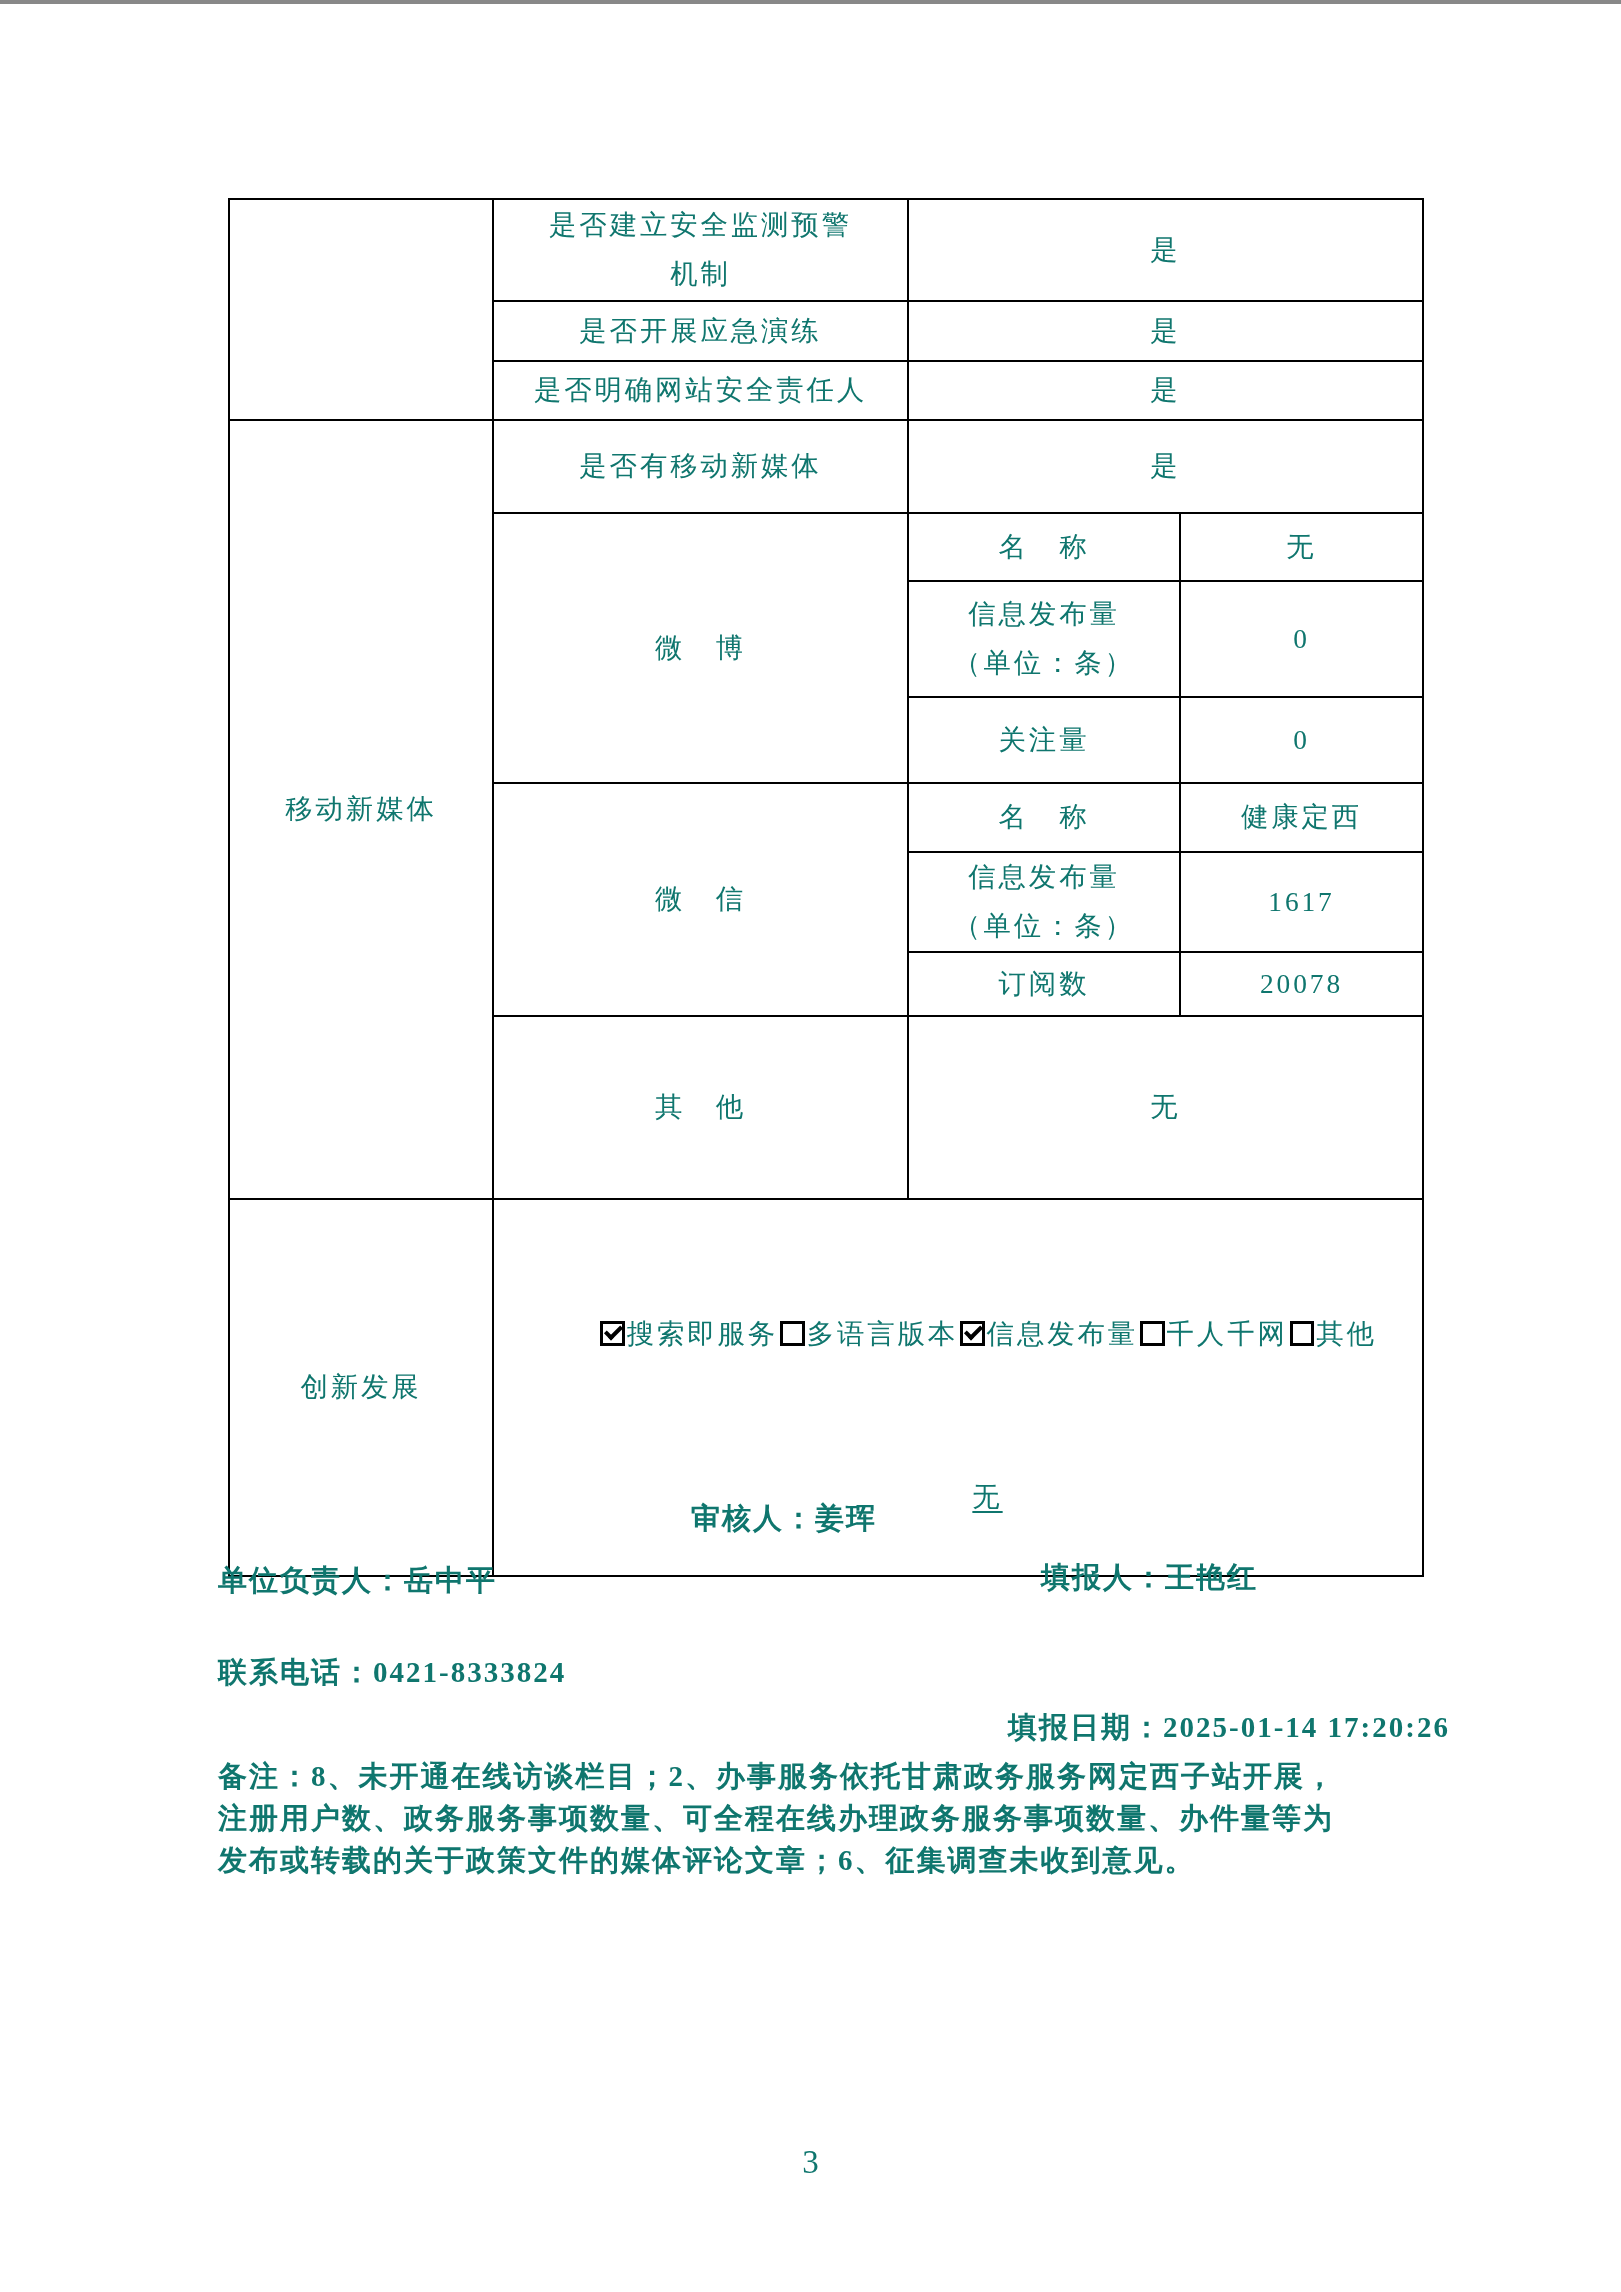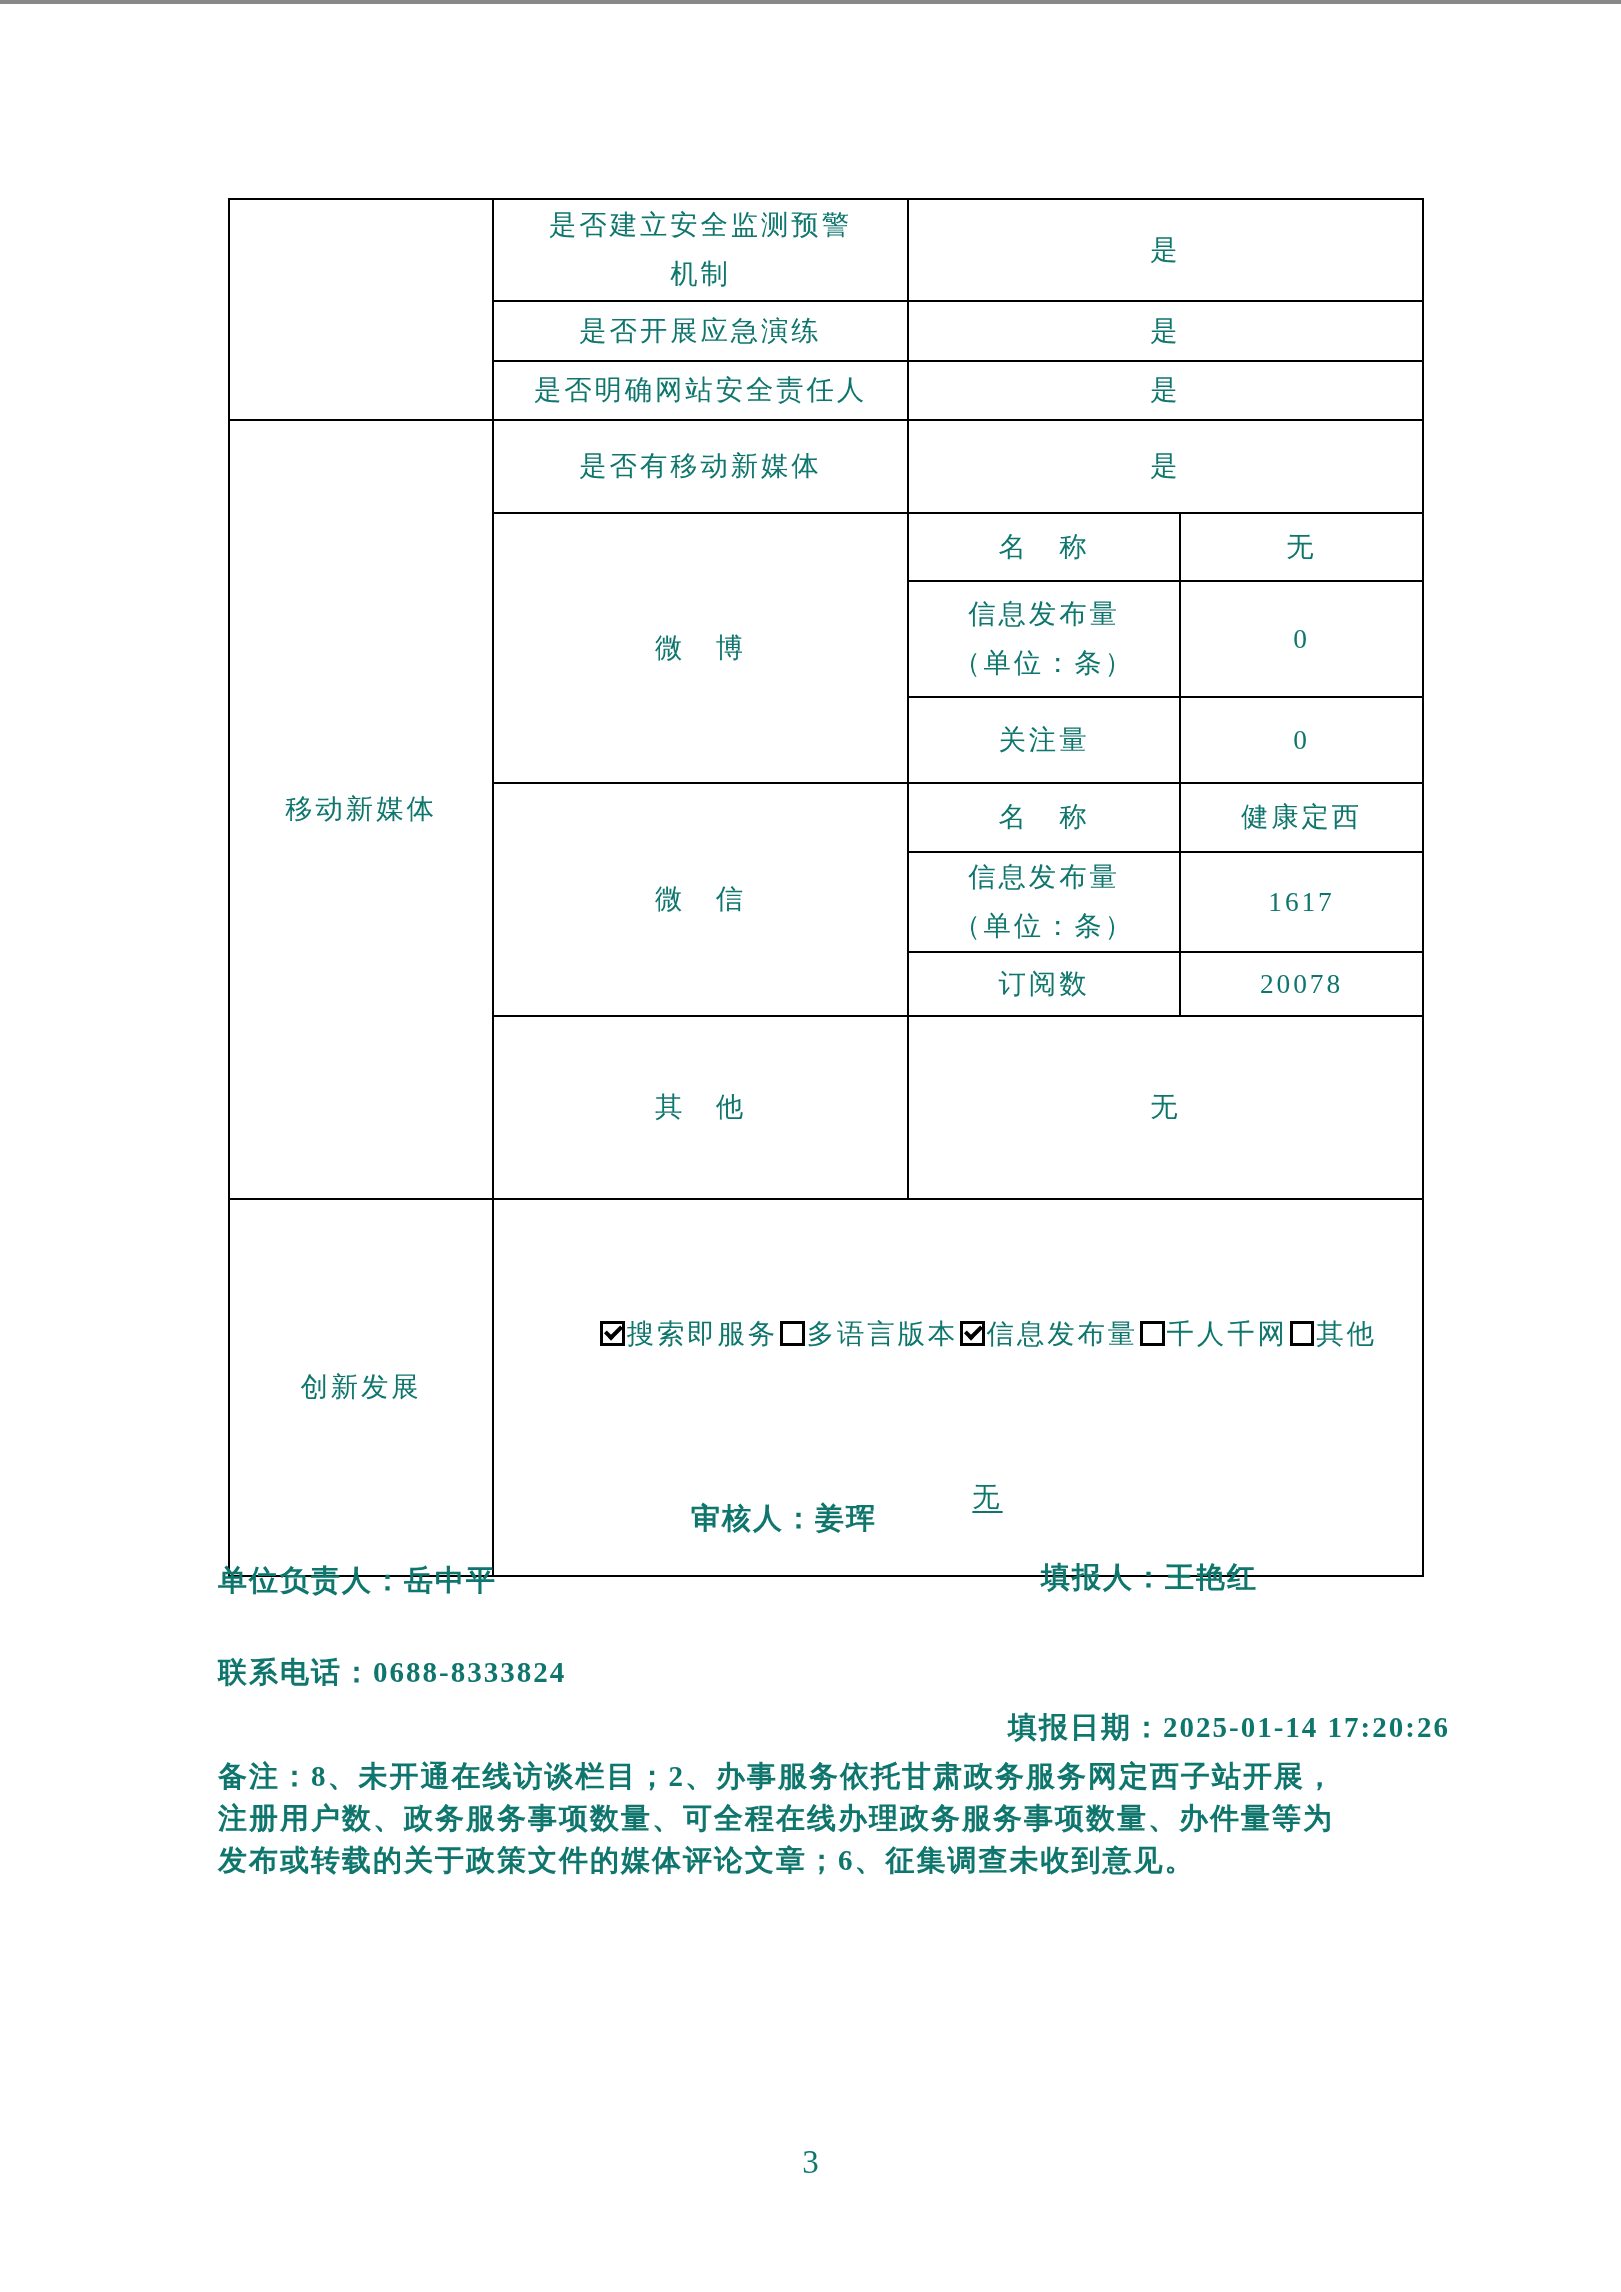--- a/index.html
+++ b/index.html
@@ -165,21 +165,21 @@
   <div class="abs sig" style="left:218px; top:1557px;">
     <span>单位负责人：</span><span>岳中平</span>
   </div>
   <div class="abs sig" style="left:691px; top:1495px;">
     <span>审核人：</span><span>姜珲</span>
   </div>
   <div class="abs sig" style="left:1041px; top:1554px;">
     <span>填报人：</span><span>王艳红</span>
   </div>
   <div class="abs sig" style="left:218px; top:1649px;">
-    <span>联系电话：</span><span>0688-8333824</span>
+    <span>联系电话：</span><span>0421-8333824</span>
   </div>
   <div class="abs sig" style="left:1008px; top:1704px;">
     <span>填报日期：</span><span>2025-01-14 17:20:26</span>
   </div>
 
   <div class="abs remarks">
     <div class="rline">备注：8、未开通在线访谈栏目；2、办事服务依托甘肃政务服务网定西子站开展，</div>
     <div class="rline">注册用户数、政务服务事项数量、可全程在线办理政务服务事项数量、办件量等为</div>
     <div class="rline">发布或转载的关于政策文件的媒体评论文章；6、征集调查未收到意见。</div>
   </div>

